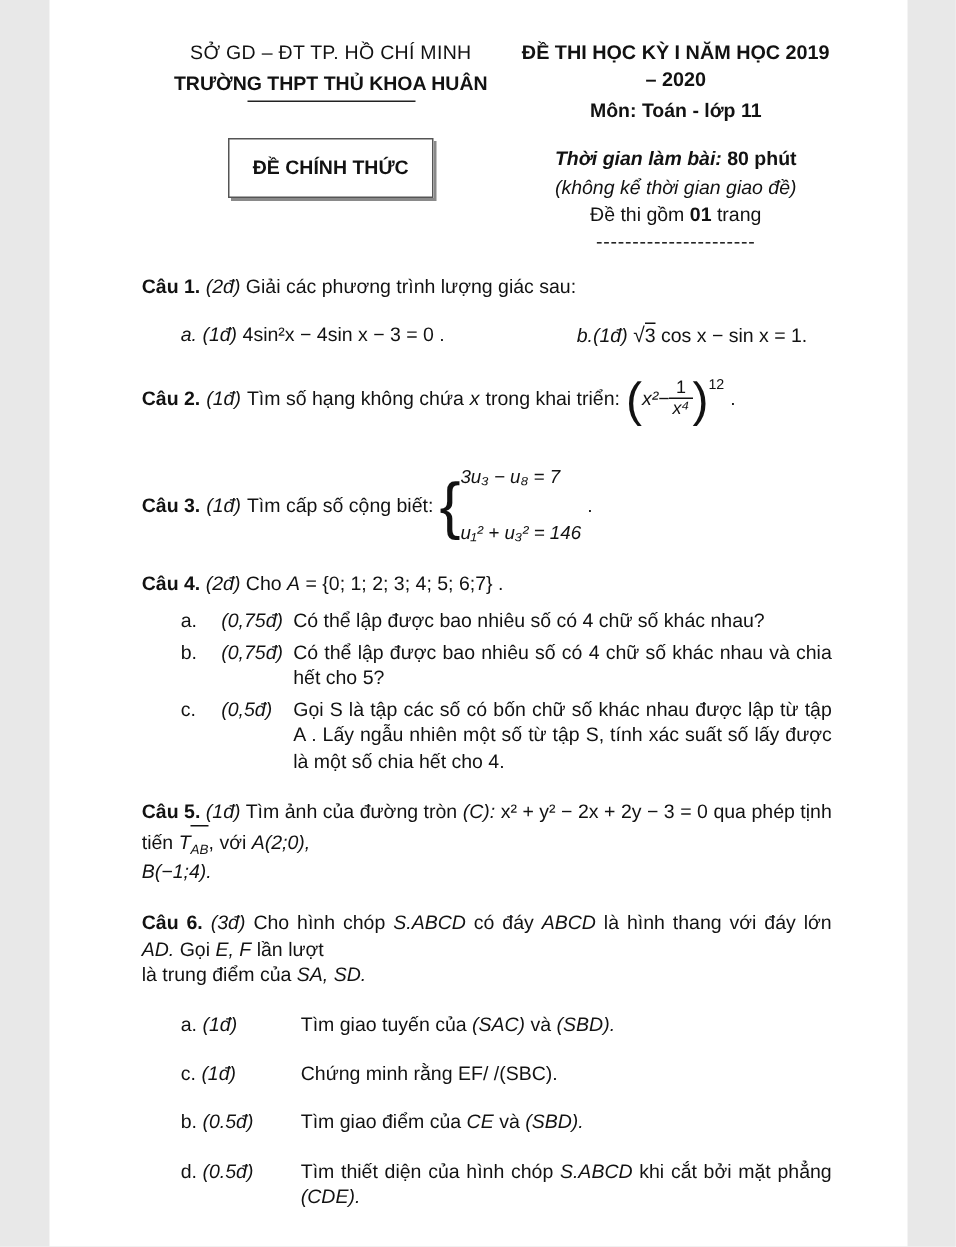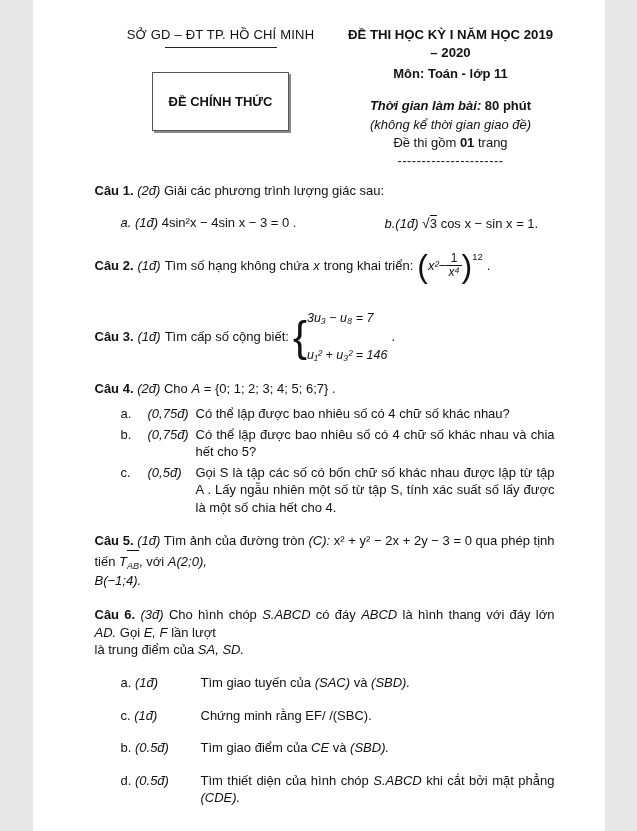--- a/index.html
+++ b/index.html
@@ -11,21 +11,21 @@
     padding: 26px 50px 20px 62px;
   }
   
   .hdr { display: flex; }
   .hdr-left { width: 252px; text-align: center; }
   .hdr-right { flex: 1; text-align: center; }
   .dept { letter-spacing: 0.2px; }
   .school { font-weight: bold; margin-top: 3px; }
   .school-underline { width: 112px; border-bottom: 1.6px solid #222; margin: 3px auto 0; }
   .official-box {
-    display: inline-block; margin-top: 24px; padding: 20px 16px;
+    display: inline-block; margin-top: 24px; padding: 10px 16px;
     border: 1px solid #555; box-shadow: 2px 2px 0 #8a8a8a; font-weight: bold;
   }
   .exam-title { font-weight: bold; font-size: 13.2px; }
   .subject { font-weight: bold; margin-top: 3px; }
   .duration { margin-top: 15px; }
   .duration-label { font-weight: bold; font-style: italic; }
   .duration-value { font-weight: bold; }
   .hnote { font-style: italic; margin-top: 1px; }
   .pages { margin-top: 1px; }
   .pages-num { font-weight: bold; margin-top: 36px; }
@@ -66,20 +66,21 @@
   .fnote { font-style: italic; margin-top: 13px; }
 </style>
 </head>
 <body>
 
 <div class="page">
 
   <div class="hdr">
     <div class="hdr-left">
       <div class="dept">SỞ GD – ĐT  TP. HỒ CHÍ MINH</div>
+      <div class="school">TRƯỜNG THPT THỦ KHOA HUÂN</div>
       <div class="school-underline"></div>
       <div>
         <span class="official-box">ĐỀ CHÍNH THỨC</span>
       </div>
     </div>
     <div class="hdr-right">
       <div class="exam-title">ĐỀ THI HỌC KỲ I  NĂM HỌC 2019 – 2020</div>
       <div class="subject">Môn: Toán -  lớp 11</div>
       <div class="duration">
         <span class="duration-label">Thời gian làm bài:</span>

